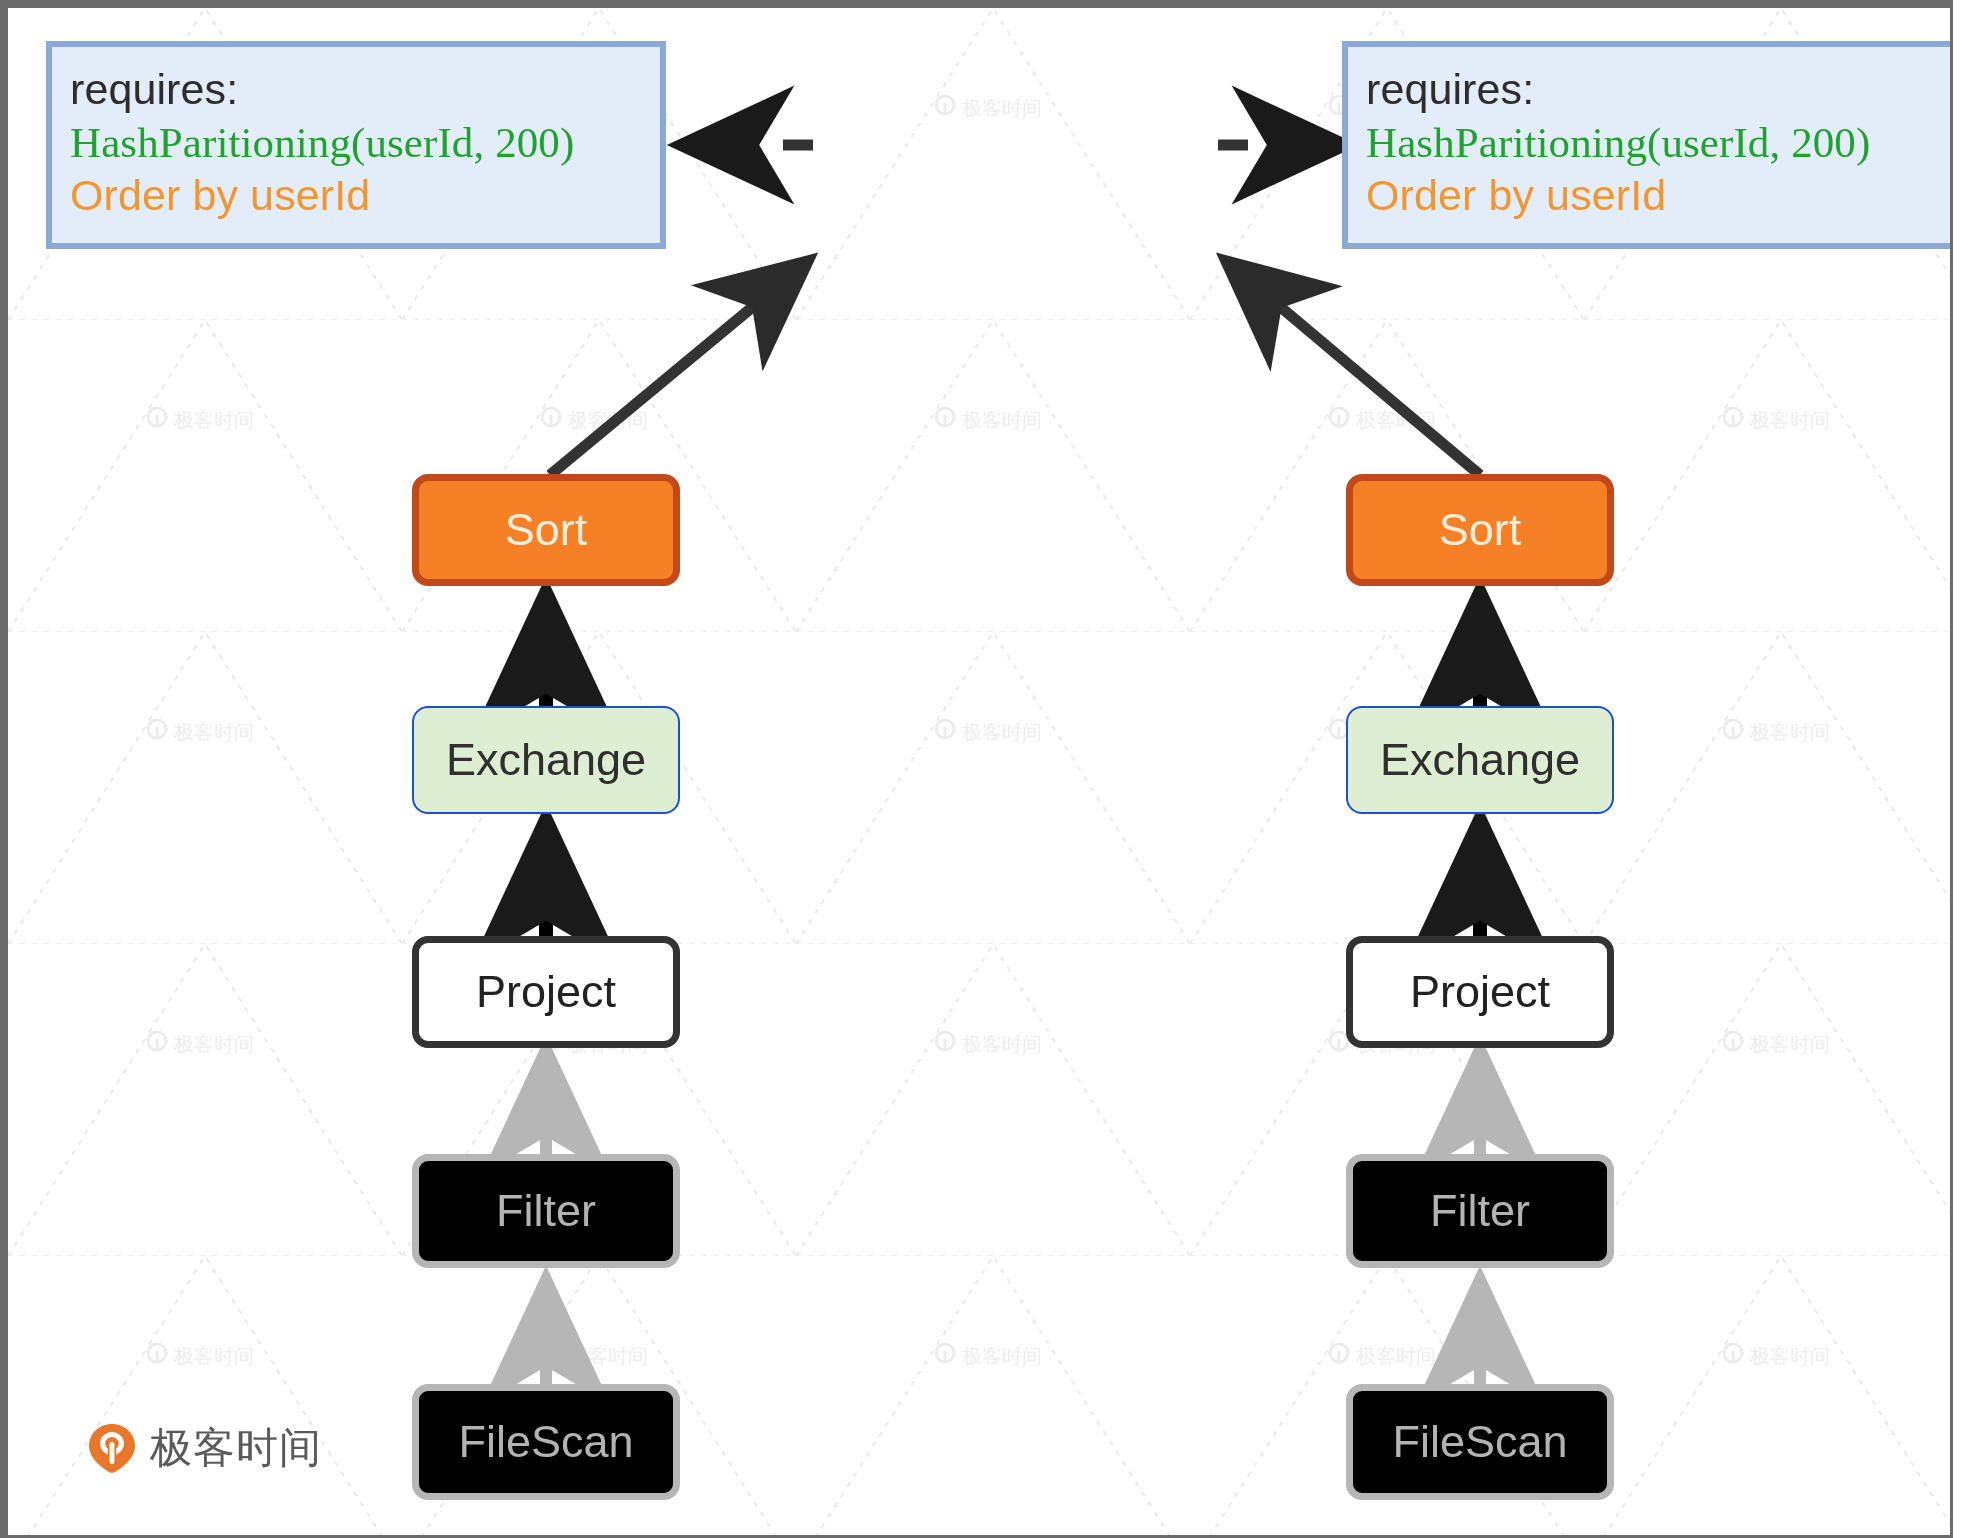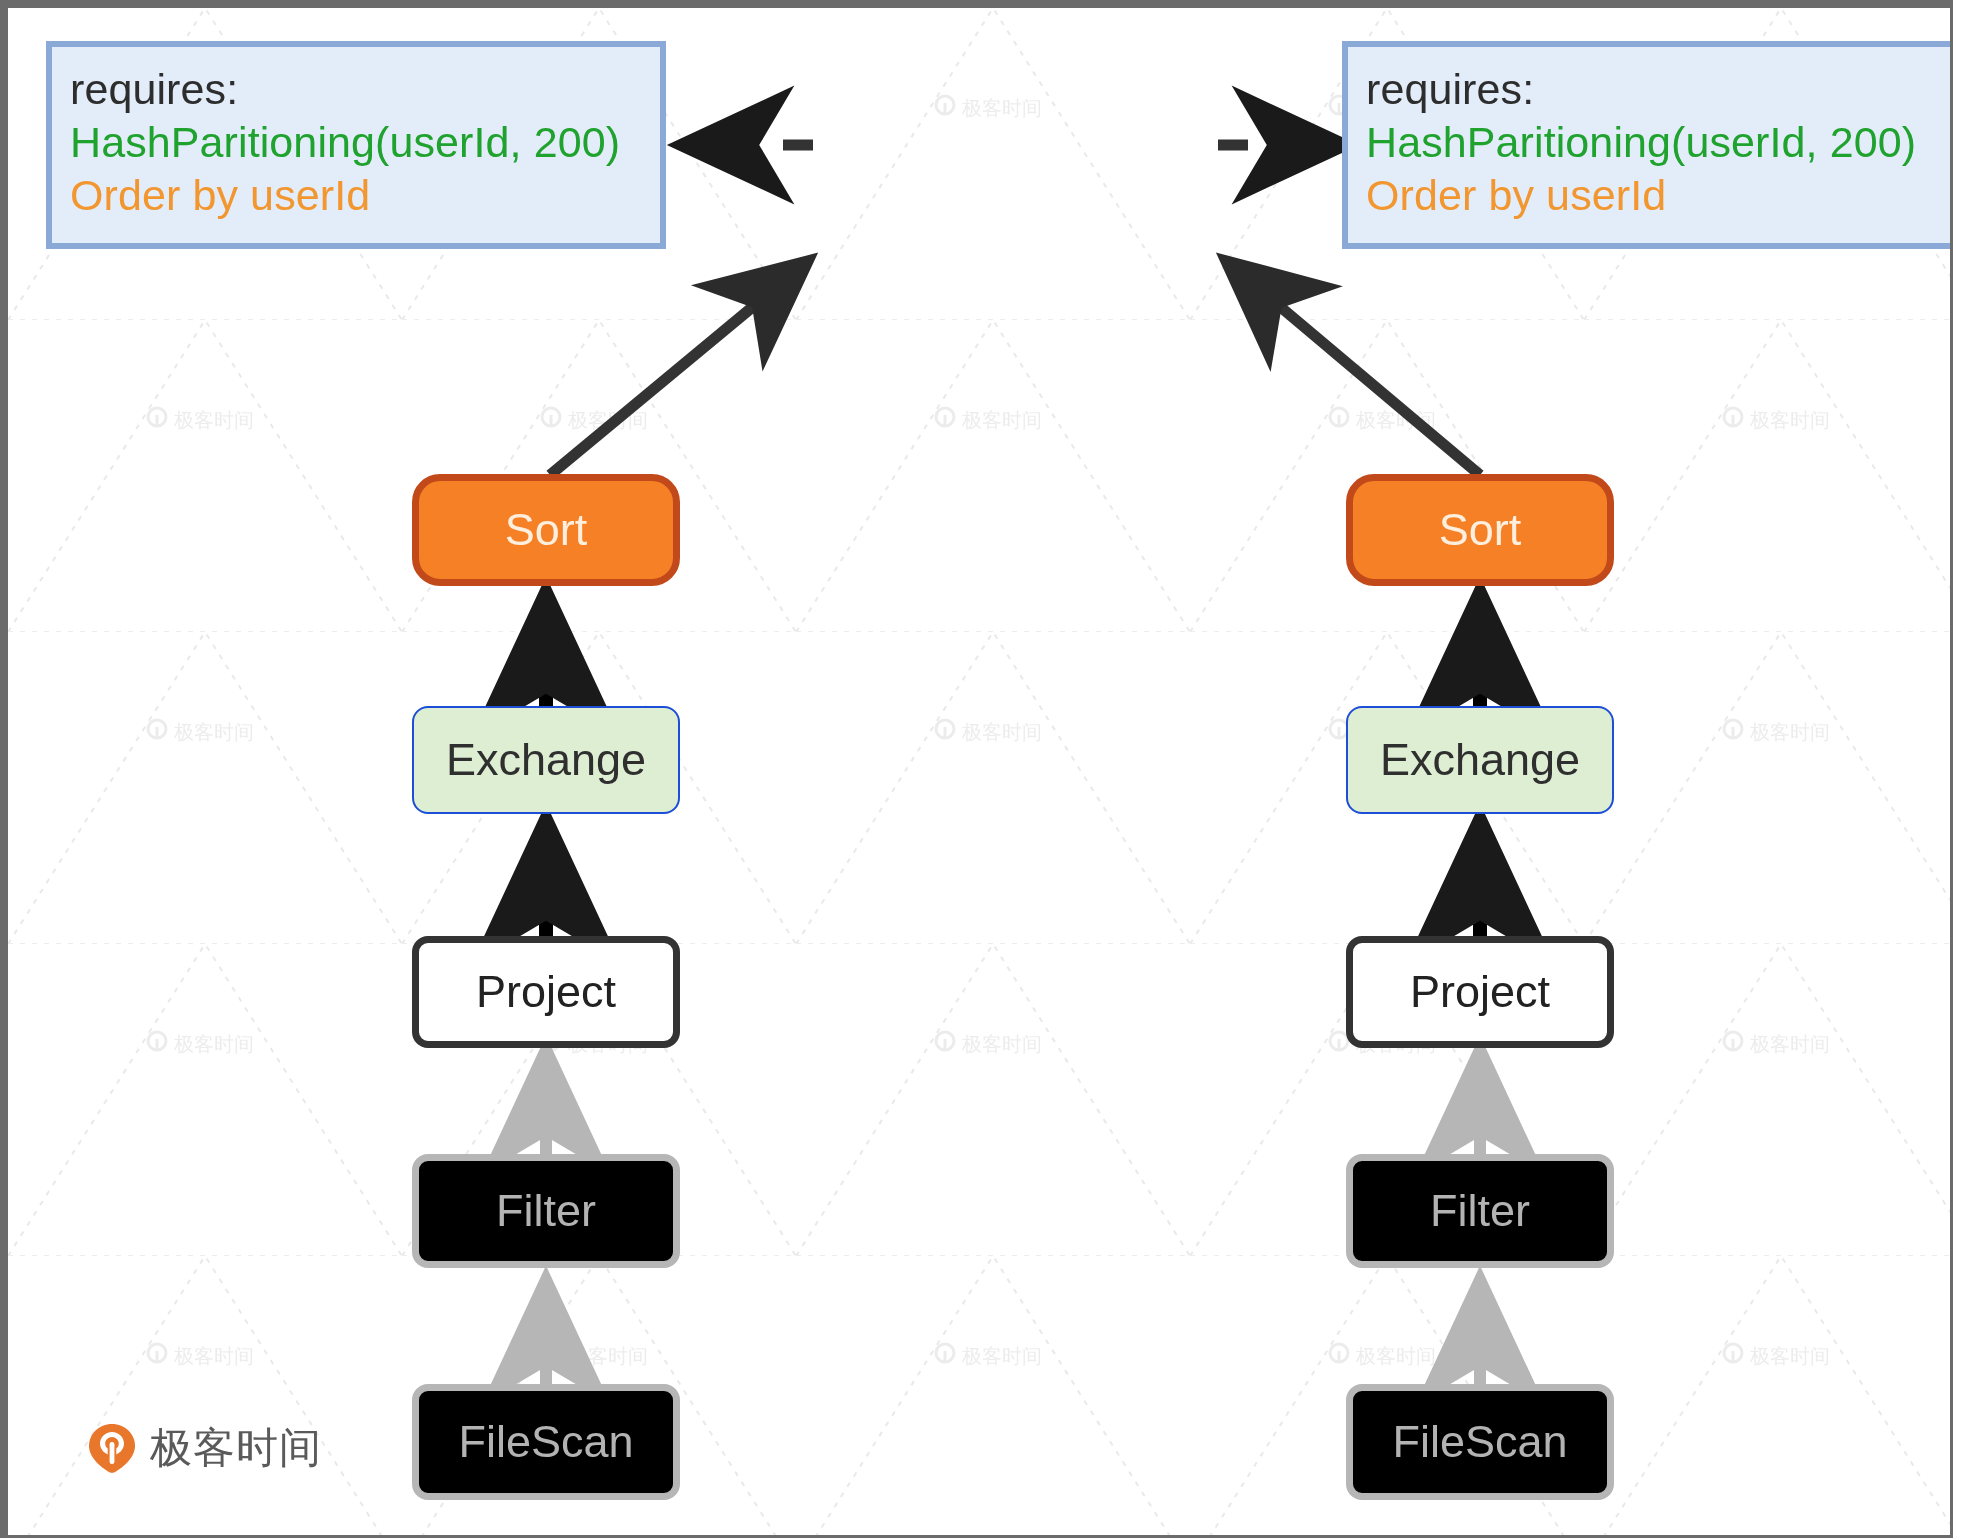--- a/index.html
+++ b/index.html
@@ -55,35 +55,35 @@
     display: block;
     padding: 16px 18px 10px 18px;
     z-index: 3;
   }
   .callout .line {
     font-size: 43px;
     line-height: 53px;
     letter-spacing: 0.1px;
   }
   .callout .l-req { color: #2d2d2d; }
-  .callout .l-hash { color: #1fa22e; }
+  .callout .l-hash { color: #1fa22e; font-family: Liberation Serif, serif; }
   .callout .l-order { color: #f2962f; }
 
   
   .n-smj {
     background: #ffffff;
     border: 7px solid #3b3b3b;
     border-radius: 34px;
     font-size: 47px;
     color: #3b3b3b;
   }
   .n-sort {
     background: #f58025;
     border: 7px solid #c1491a;
-    border-radius: 28px;
+    border-radius: 16px;
     font-size: 45px;
     color: #fdeedd;
   }
   .n-exchange {
     background: #ddeed3;
     border: 2px solid #1d4ed8;
     border-radius: 16px;
     font-size: 45px;
     color: #2f2f2f;
   }

